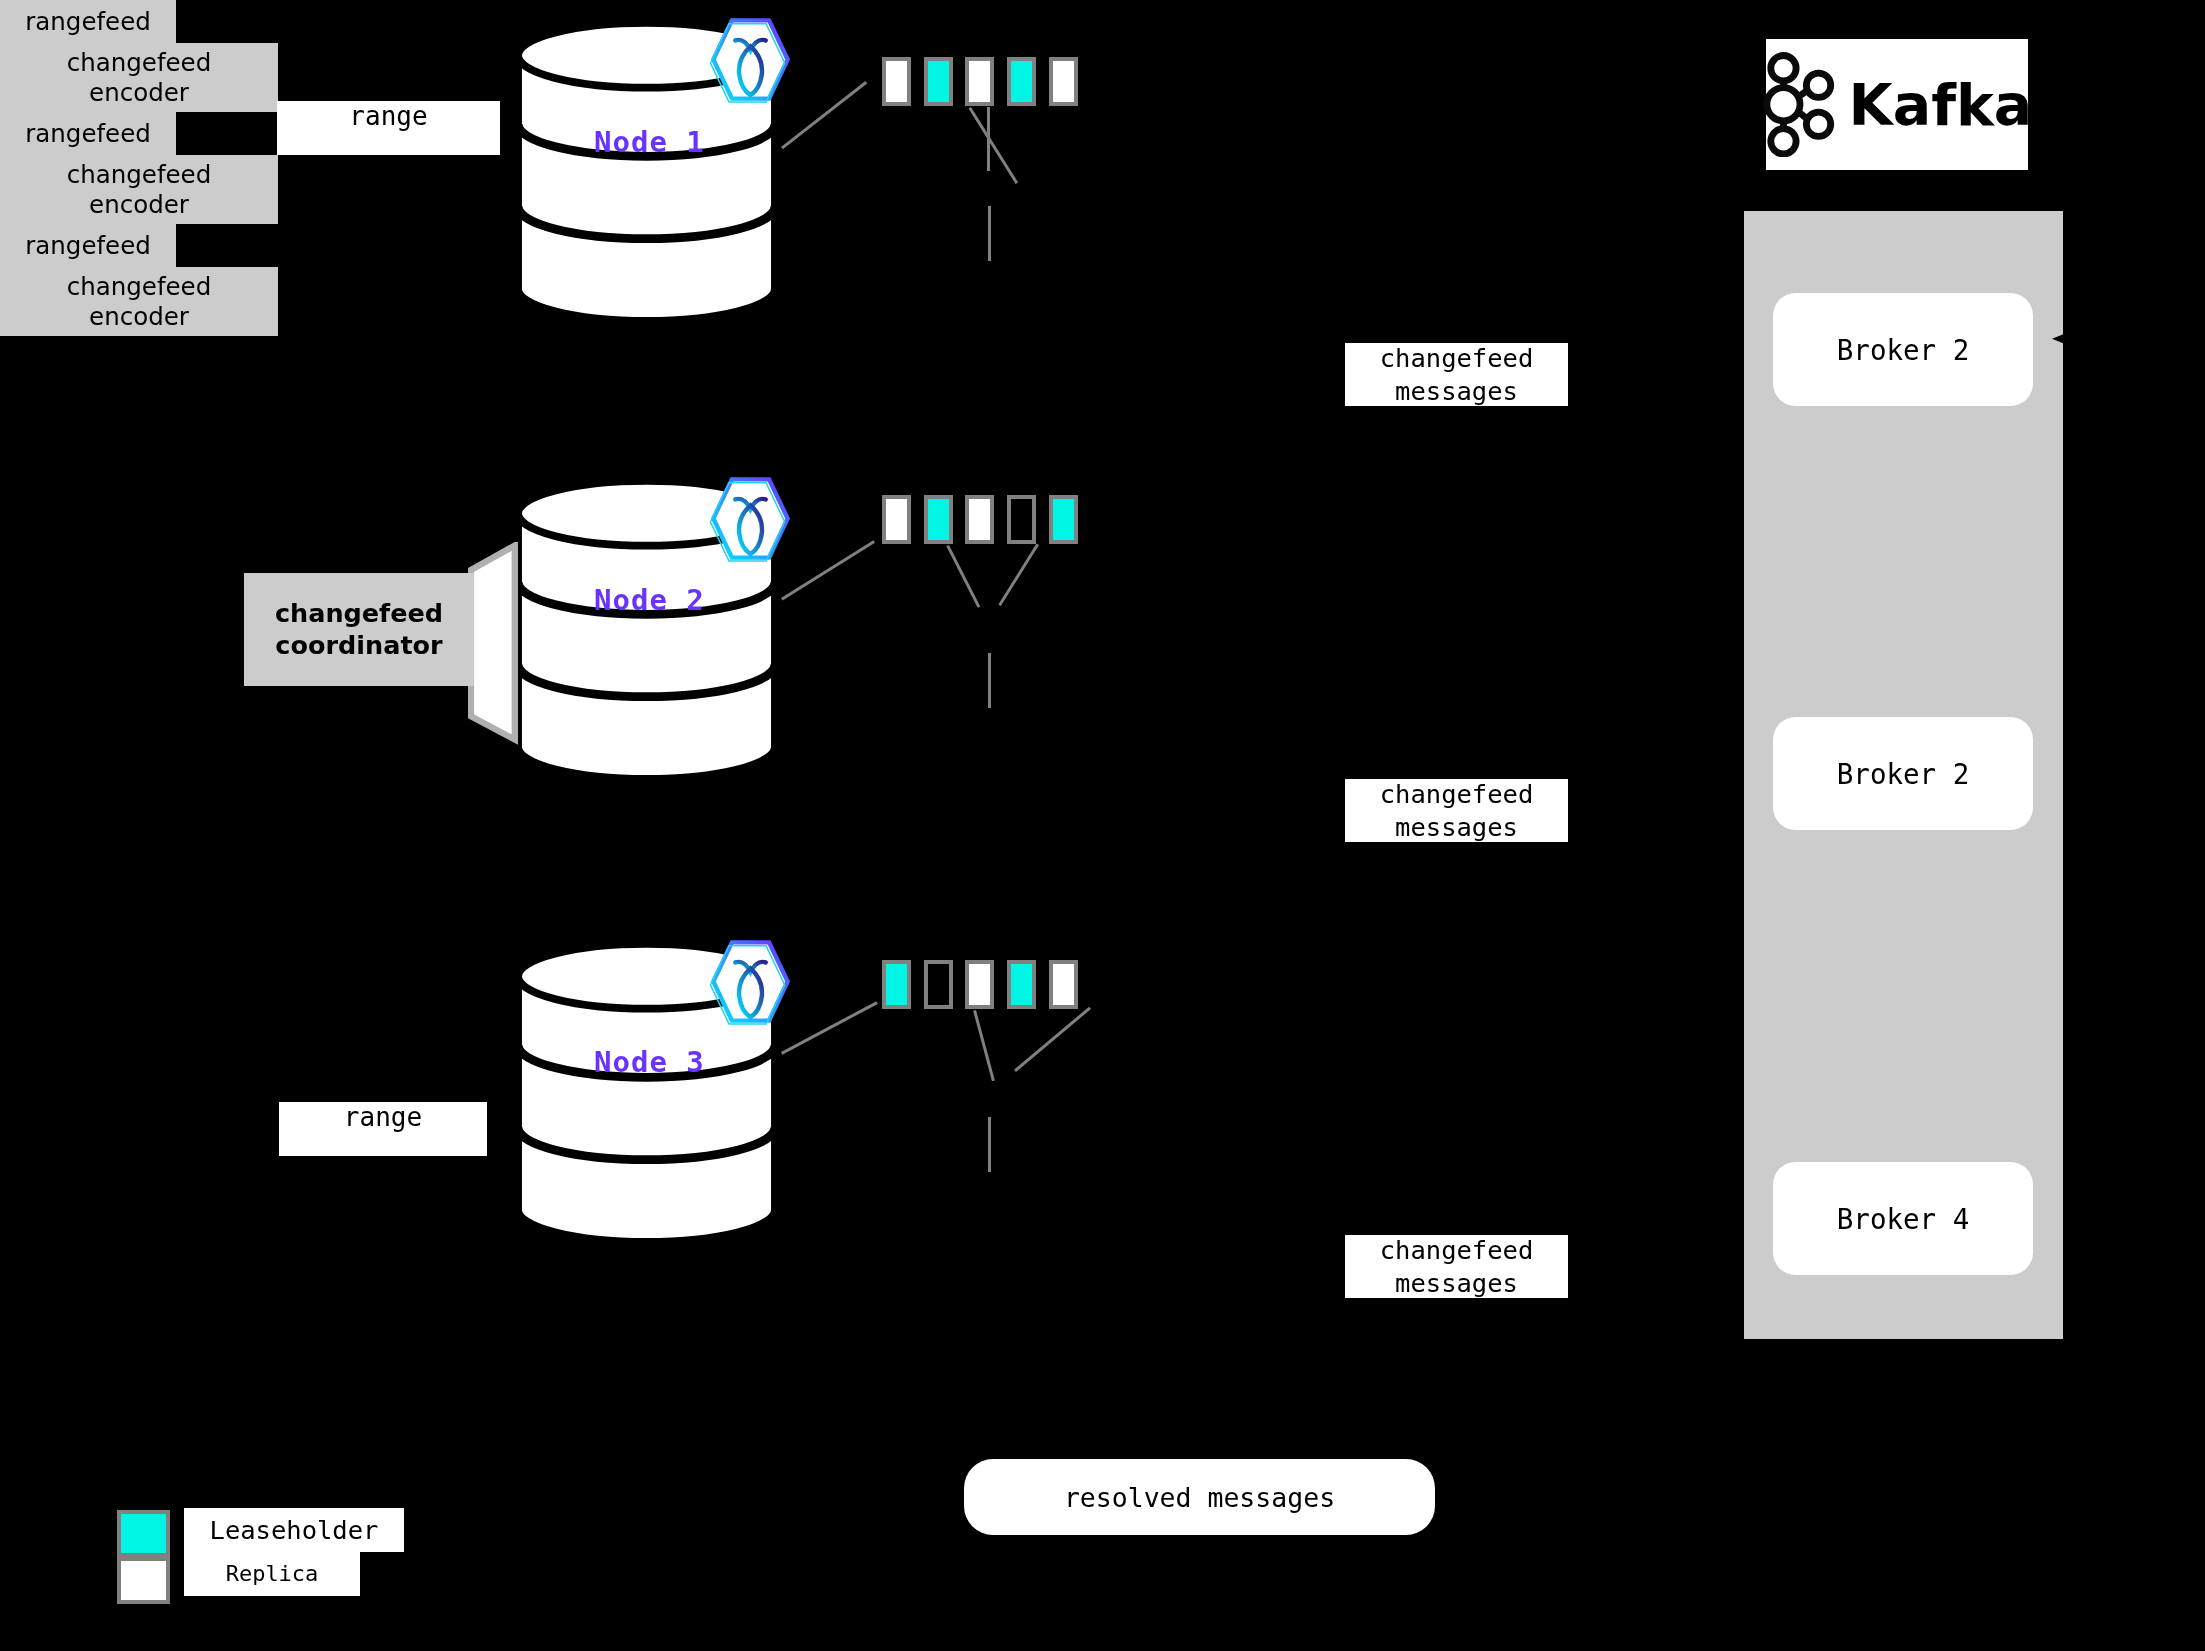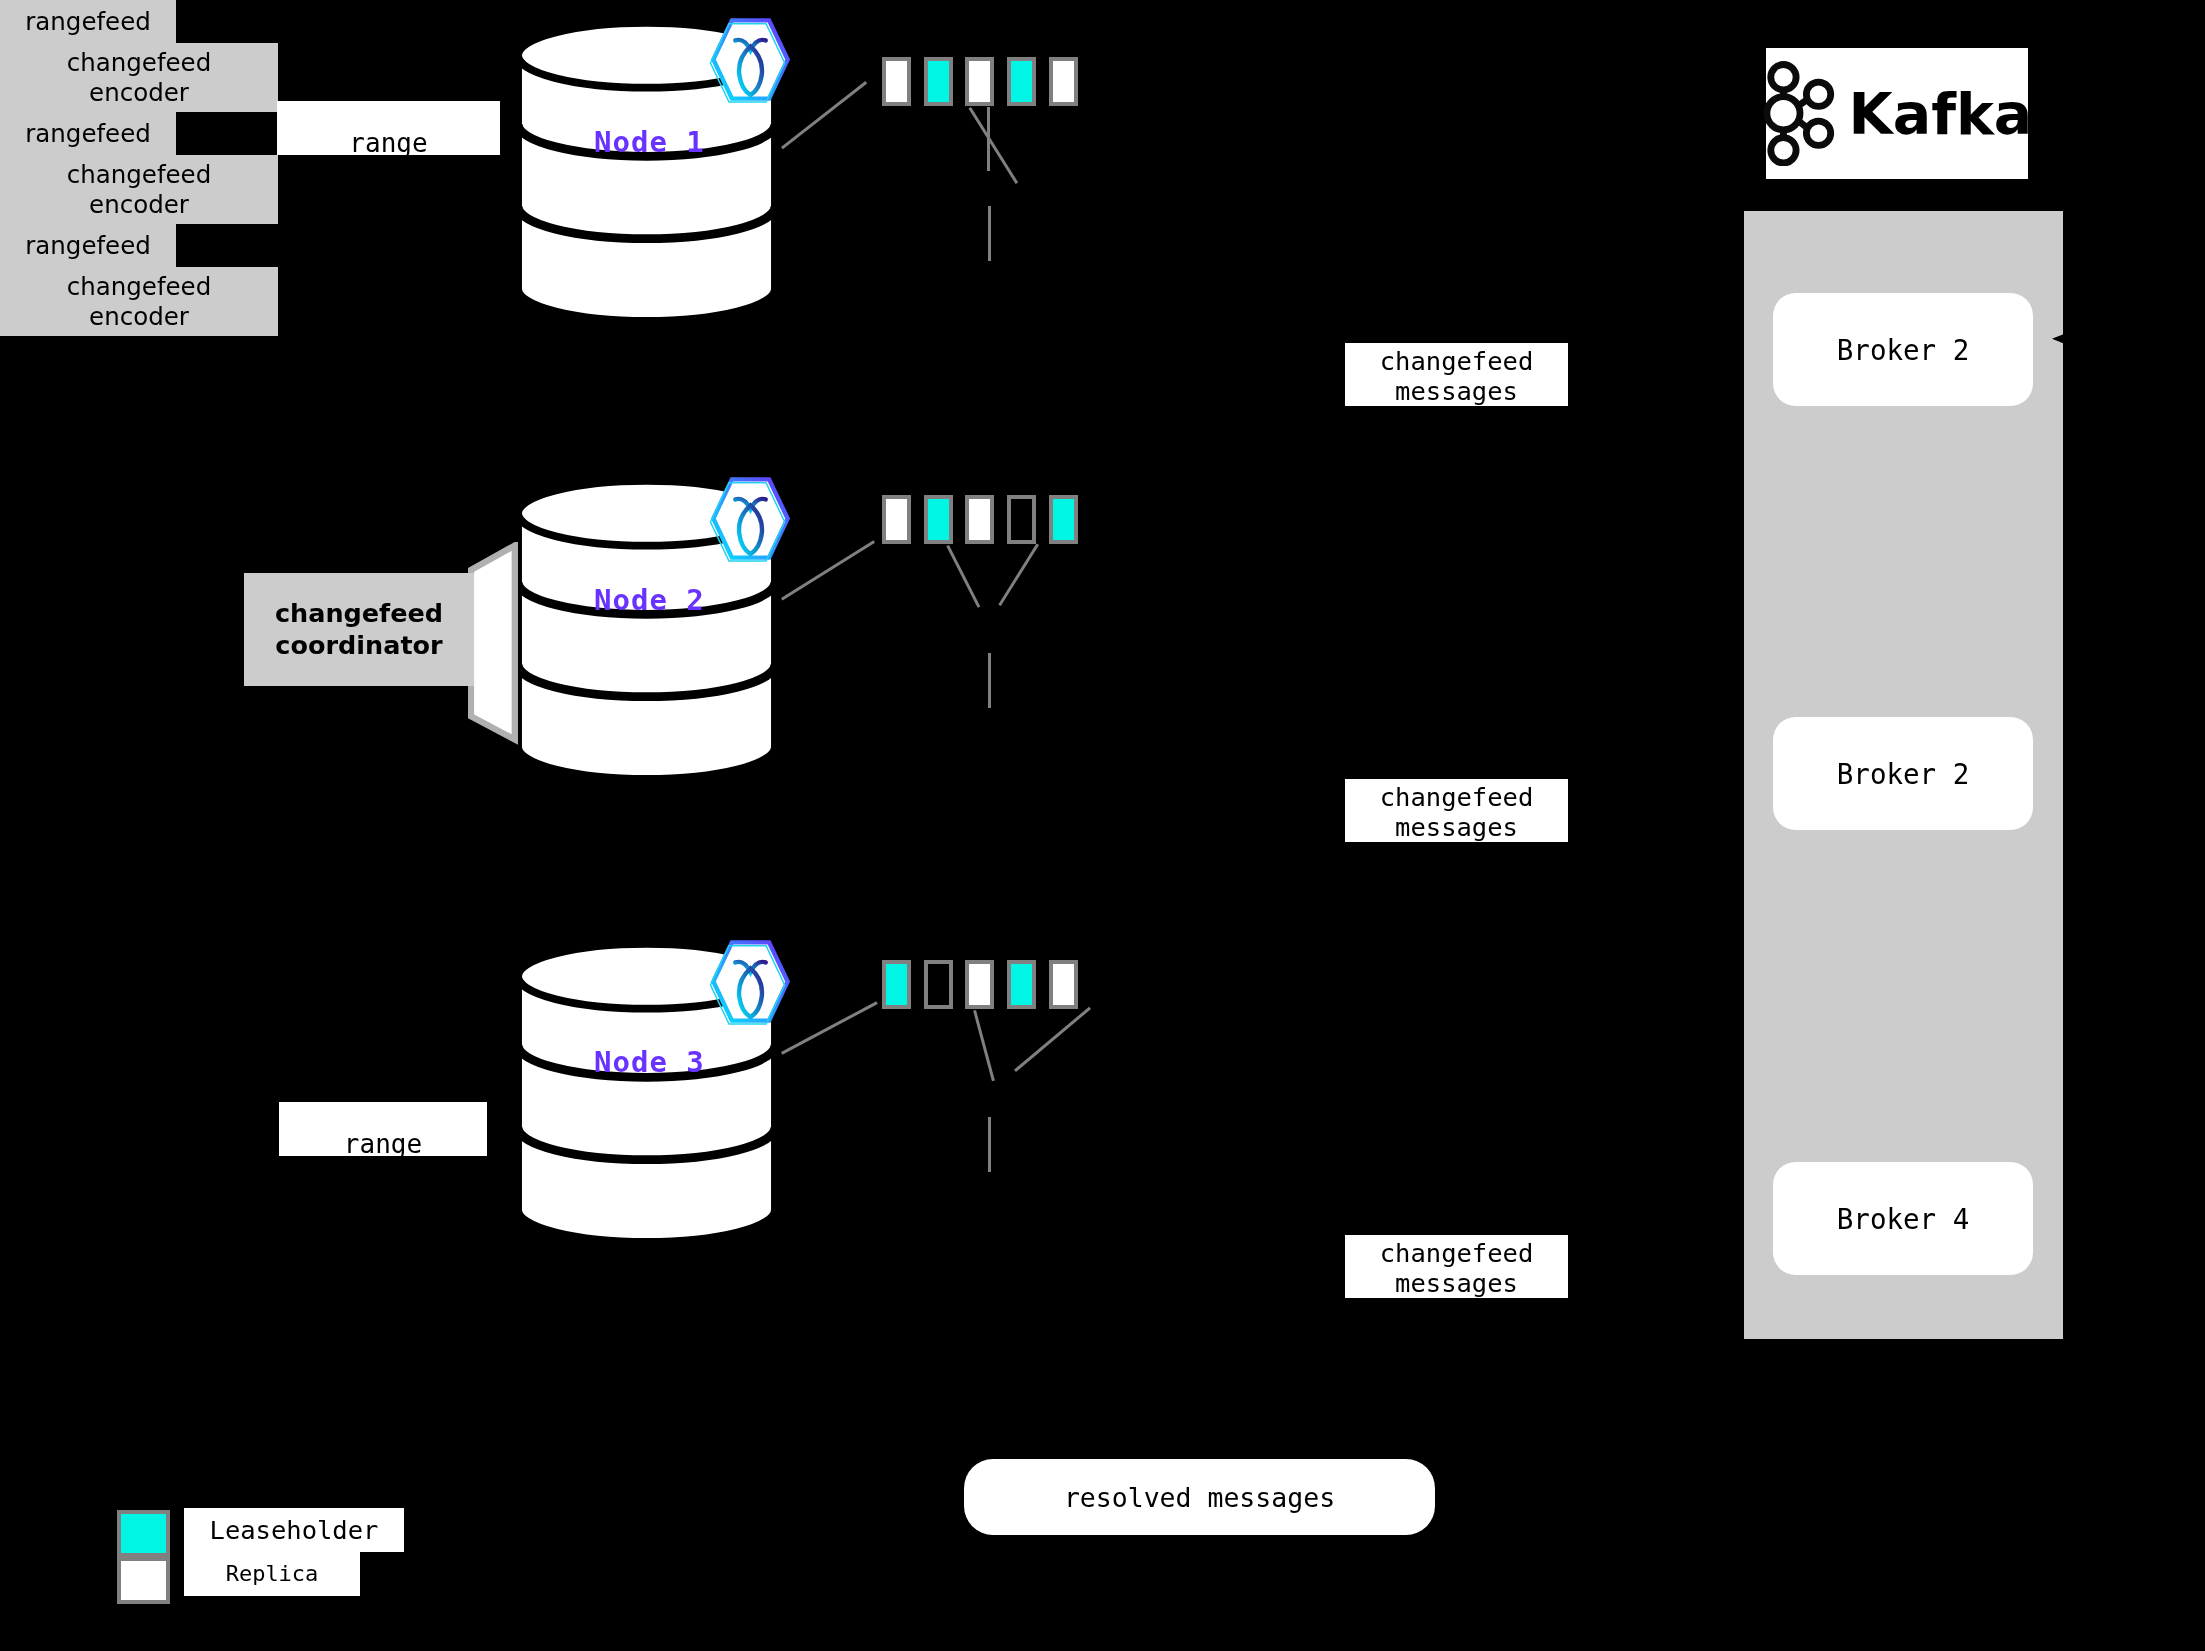--- a/index.html
+++ b/index.html
@@ -6,21 +6,21 @@
   body{
     font-family:"DejaVu Sans Mono", monospace;
     width:2205px;height:1652px;position:relative;overflow:hidden;
   }
   .abs{position:absolute;}
 
   
   .whitechip{
     background:#ffffff;color:#000;
     font-family:"DejaVu Sans Mono", monospace;
-    display:flex;align-items:center;justify-content:flex-end;
+    display:flex;align-items:center;justify-content:space-between;
     text-align:center;line-height:1.18;
     box-sizing:border-box;
   }
   .graychip{
     background:#cccccc;color:#000;
     font-family:"DejaVu Sans", sans-serif;
     display:flex;align-items:center;justify-content:center;
     text-align:center;line-height:1.2;
     box-sizing:border-box;
   }
@@ -272,21 +272,21 @@
 </div>
 <div class="whitechip" style="position:absolute;left:1345px;top:779px;width:223px;height:63px;flex-direction:column;font-size:25.5px;">
   <span>changefeed</span>
   <span>messages</span>
 </div>
 <div class="whitechip" style="position:absolute;left:1345px;top:1235px;width:223px;height:63px;flex-direction:column;font-size:25.5px;">
   <span>changefeed</span>
   <span>messages</span>
 </div>
 
-<div class="kafkabox" style="position:absolute;left:1766px;top:48px;width:262px;height:131px;justify-content:center;">
+<div class="kafkabox" style="position:absolute;left:1766px;top:39px;width:262px;height:131px;justify-content:center;">
   <div style="display:flex;align-items:center;gap:8.8px;">
     <div style="width:78px;height:105px;">
       <svg width="78" height="105" viewBox="0 0 160 215">
         <g fill="none" stroke="#0b0b0b" stroke-width="14">
           <circle cx="44" cy="33" r="26"></circle>
           <circle cx="44" cy="107" r="34"></circle>
           <circle cx="44" cy="183" r="26"></circle>
           <circle cx="116" cy="68" r="25"></circle>
           <circle cx="116" cy="148" r="25"></circle>
           <line x1="44" y1="59" x2="44" y2="73"></line>

